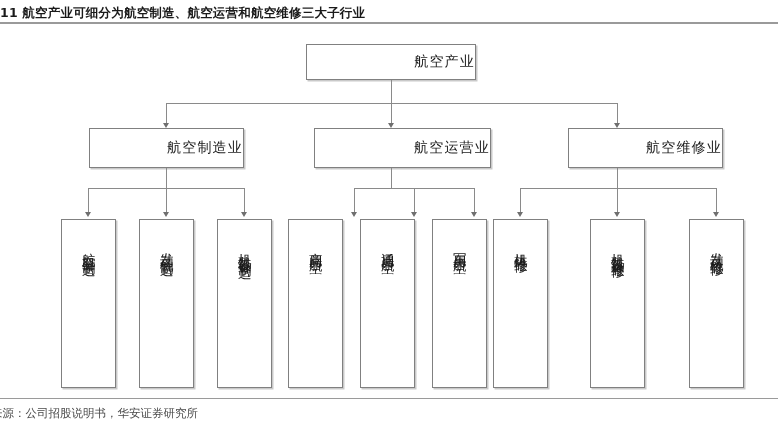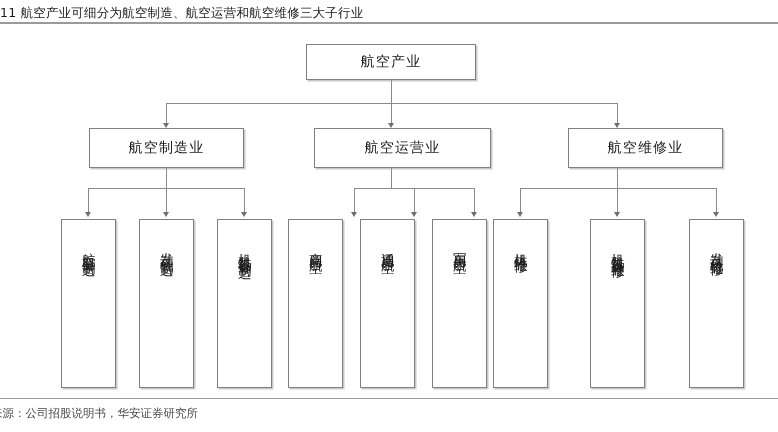--- a/index.html
+++ b/index.html
@@ -17,21 +17,21 @@
   }
 
   
   .fig-title {
     position: absolute;
     left: 0px;
     top: 4px;
     width: 778px;
     height: 17px;
     font-size: 12.5px;
-    font-weight: normal;
+    font-weight: bold;
     letter-spacing: 0.2px;
     white-space: nowrap;
     color: #1a1a1a;
     line-height: 17px;
   }
   .rule-top {
     position: absolute;
     left: 0px;
     top: 22px;
     width: 778px;
@@ -81,21 +81,21 @@
     display: block;
     font-size: 13.5px;
     color: #1a1a1a;
     white-space: nowrap;
   }
 
   
   .node.horiz {
     display: flex;
     align-items: center;
-    justify-content: center;
+    justify-content: flex-end;
   }
   .node.horiz .label {
     letter-spacing: 1.2px;
     font-size: 14px;
   }
 
   
   .node.vert {
     display: flex;
     align-items: flex-start;

